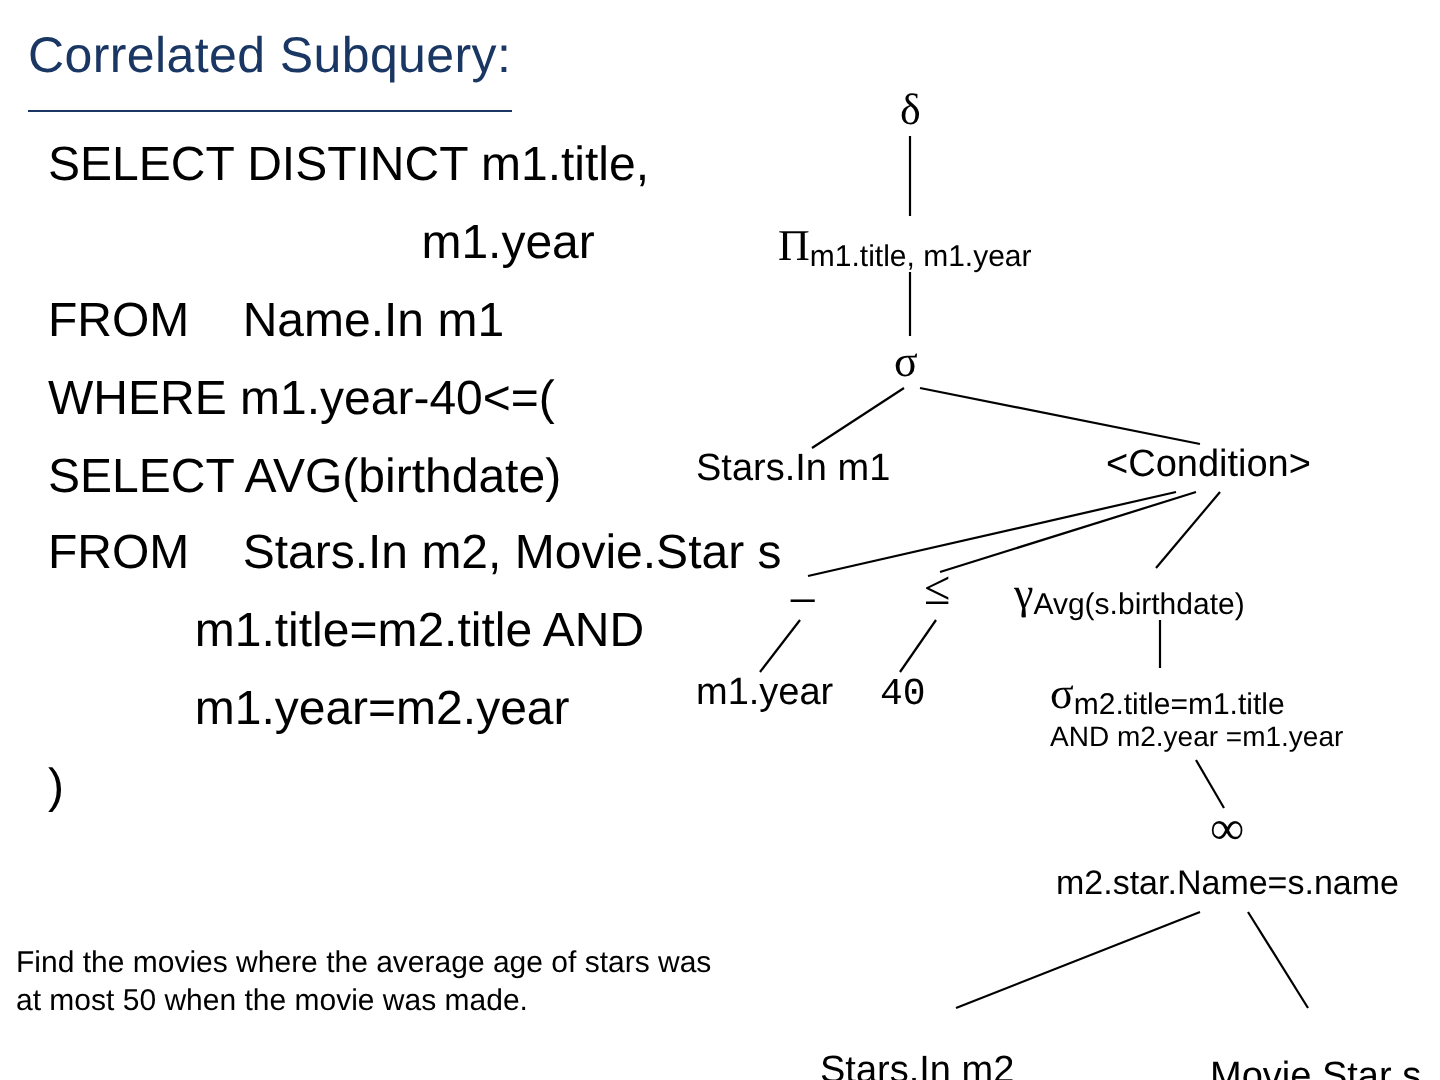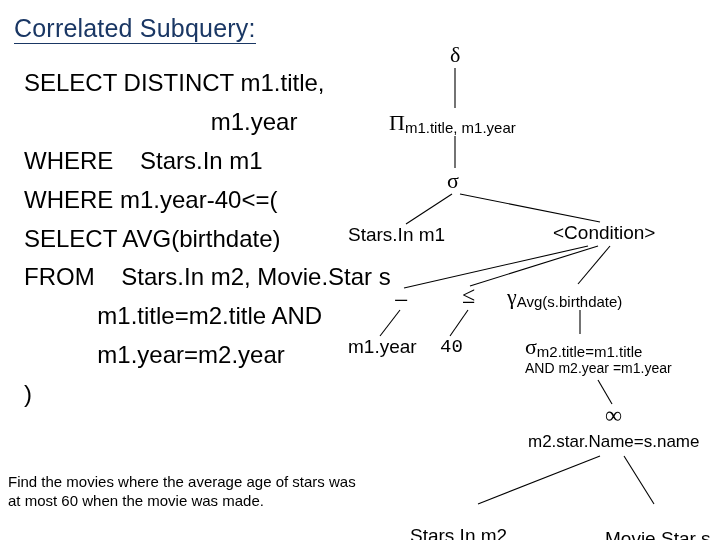--- a/index.html
+++ b/index.html
@@ -13,21 +13,21 @@
     overflow: hidden;
     position: relative;
   }
   .title {
     position: absolute;
     left: 14px;
     top: 14px;
     font-size: 25px;
     color: #1a3764;
     border-bottom: 1px solid #1a3764;
-    padding-bottom: 0px;
+    padding-bottom: 12px;
     letter-spacing: 0.2px;
   }
   .sql {
     position: absolute;
     left: 24px;
     top: 64px;
     width: 370px;
     font-size: 24px;
     line-height: 1.62;
   }
@@ -58,30 +58,30 @@
   }
 </style>
 </head>
 <body>
 
 <div class="title">Correlated Subquery:</div>
 
 <div class="sql">
   <div class="line">SELECT DISTINCT m1.title,</div>
   <div class="line">                            m1.year</div>
-  <div class="line">WHERE    Stars.In m1</div>
+  <div class="line">FROM    Name.In m1</div>
   <div class="line">WHERE m1.year-40&lt;=(</div>
   <div class="line">SELECT AVG(birthdate)</div>
   <div class="line">FROM    Stars.In m2, Movie.Star s</div>
   <div class="line">           m1.title=m2.title AND</div>
   <div class="line">           m1.year=m2.year</div>
   <div class="line">)</div>
 </div>
 
-<div class="caption">Find the movies where the average age of stars was at most 60 when the movie was made.</div>
+<div class="caption">Find the movies where the average age of stars was at most 50 when the movie was made.</div>
 
 <div class="label op" style="left:450px; top:42px;">δ</div>
 
 <div class="label" style="left:389px; top:110px;">
   <span class="op">Π</span><span class="sub">m1.title, m1.year</span>
 </div>
 
 <div class="label op" style="left:447px; top:168px;">σ</div>
 
 <div class="label txt" style="left:348px; top:224px;">Stars.In m1</div>

